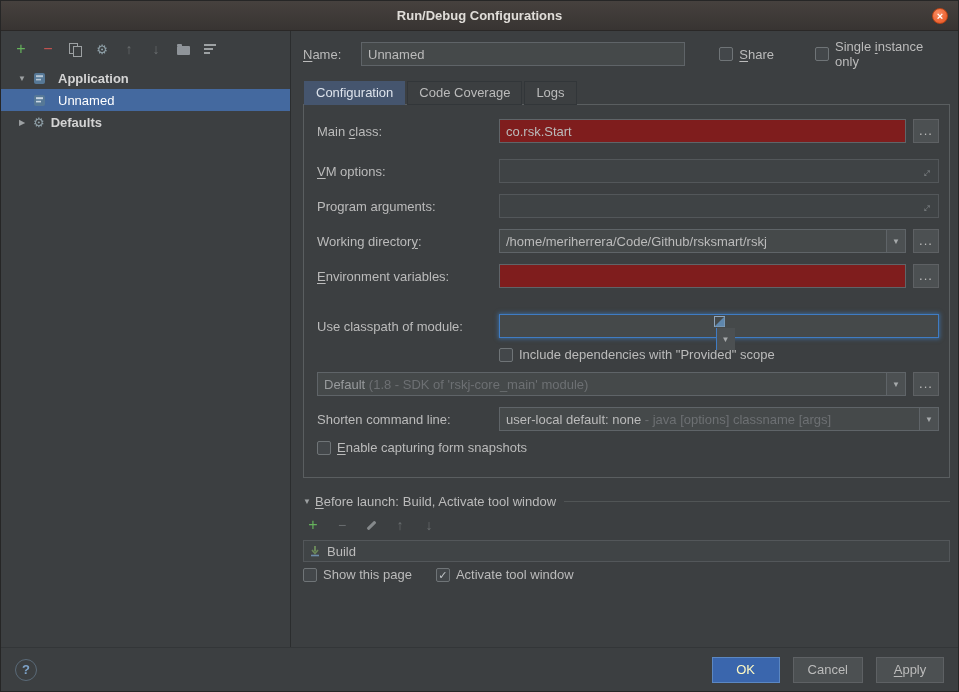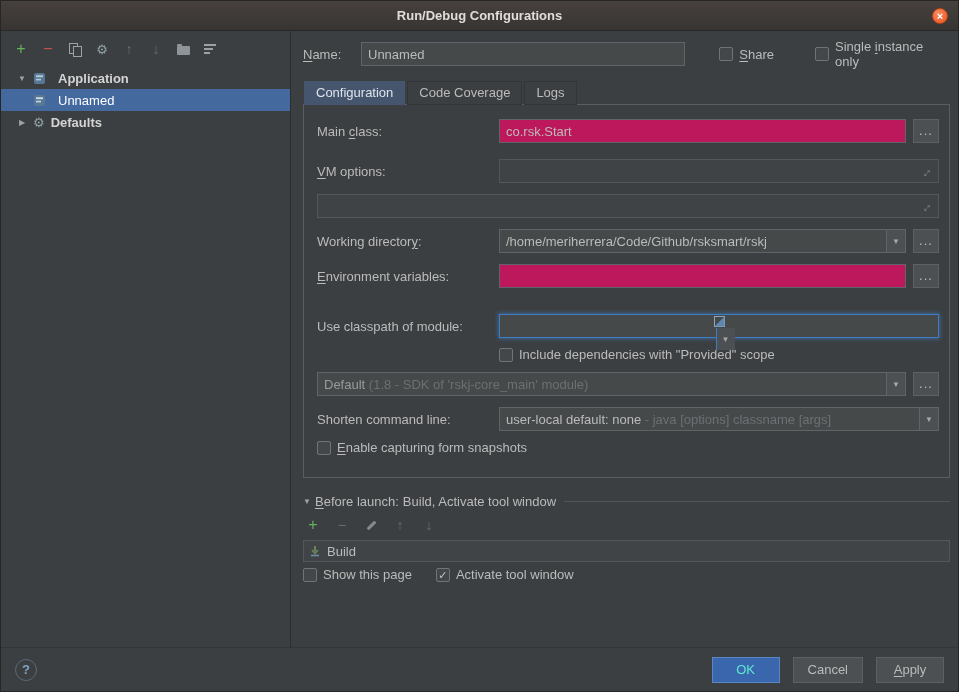--- a/index.html
+++ b/index.html
@@ -68,21 +68,21 @@
   
   .tabs{display:flex;margin-top:14px;flex:none;position:relative;z-index:2;margin-bottom:-1px;padding-left:1px;}
   .tab{padding:3px 11px 4px 11px;border:1px solid #323639;background:#3c3f41;cursor:pointer;margin-right:2px;color:#bbbbbb;}
   .tab.active{background:#45556e;color:#dde3ec;border-color:#45556e;}
   
   .panel{border:1px solid #5a5e60;padding:14px 10px 22px 13px;flex:none;}
   .frow{display:flex;align-items:center;}
   .flabel{width:182px;flex:none;padding-right:6px;}
   .ffield{flex:1;display:flex;align-items:center;min-width:0;}
   .input-box{
-    flex:1;height:24px;background:#be185d;border:1px solid #5f6468;
+    flex:1;height:24px;background:#7f1d1d;border:1px solid #5f6468;
     display:flex;align-items:center;padding:0 6px;min-width:0;
   }
   .input-box.disabled{background:#3f4345;border-color:#53575a;}
   .input-box input{flex:1;background:transparent;border:none;color:#bbbbbb;font:inherit;outline:none;min-width:0;padding:0;}
   .expand-ic{margin-left:auto;color:#7d8184;font-size:13px;transform:rotate(-45deg);flex:none;cursor:pointer;}
   .dots-btn{
     width:26px;height:24px;margin-left:7px;background:#4c5052;border:1px solid #5e6164;
     color:#bbbbbb;text-align:center;line-height:21px;flex:none;cursor:pointer;letter-spacing:1px;
   }
   .combo{
@@ -111,21 +111,21 @@
   .bl-toolbar{display:flex;align-items:center;gap:13px;padding:8px 2px 5px 2px;flex:none;}
   .bl-list{border:1px solid #53575a;background:#404446;height:22px;display:flex;align-items:center;
     padding:0 5px;gap:6px;flex:none;margin-top:2px;cursor:pointer;}
   .bl-checks{display:flex;align-items:center;gap:24px;margin-top:5px;flex:none;}
   
   .footer{height:44px;flex:none;display:flex;align-items:center;padding:0 14px;border-top:1px solid #333638;}
   .help-btn{width:22px;height:22px;border-radius:50%;border:1px solid #5a6a78;color:#7ea3c9;
     display:flex;align-items:center;justify-content:center;font-weight:bold;cursor:pointer;}
   .btn{height:26px;min-width:68px;padding:0 14px;background:#4c5052;border:1px solid #5e6164;
     color:#bbbbbb;margin-left:13px;font:inherit;cursor:pointer;}
-  .btn.primary{background:#3a66ad;border-color:#5b87c2;color:#5eead4;margin-left:auto;}
+  .btn.primary{background:#3a66ad;border-color:#5b87c2;color:#fef9c3;margin-left:auto;}
   u{text-underline-offset:2px;}
 </style>
 </head>
 <body>
 
 <div class="dialog">
 
   <div class="titlebar">
     <span>Run/Debug Configurations</span>
     <span class="close-btn"><span>×</span></span>
@@ -220,20 +220,21 @@
           <span class="flabel"><u>V</u>M options:</span>
           <div class="ffield">
             <div class="input-box disabled">
               <input value="" style="">
               <span class="expand-ic">↔</span>
             </div>
           </div>
         </div>
 
         <div class="frow mt11">
+          <span class="flabel">Program ar<u>g</u>uments:</span>
           <div class="ffield">
             <div class="input-box disabled">
               <input value="" style="">
               <span class="expand-ic">↔</span>
             </div>
           </div>
         </div>
 
         <div class="frow mt11">
           <span class="flabel">Working director<u>y</u>:</span>

